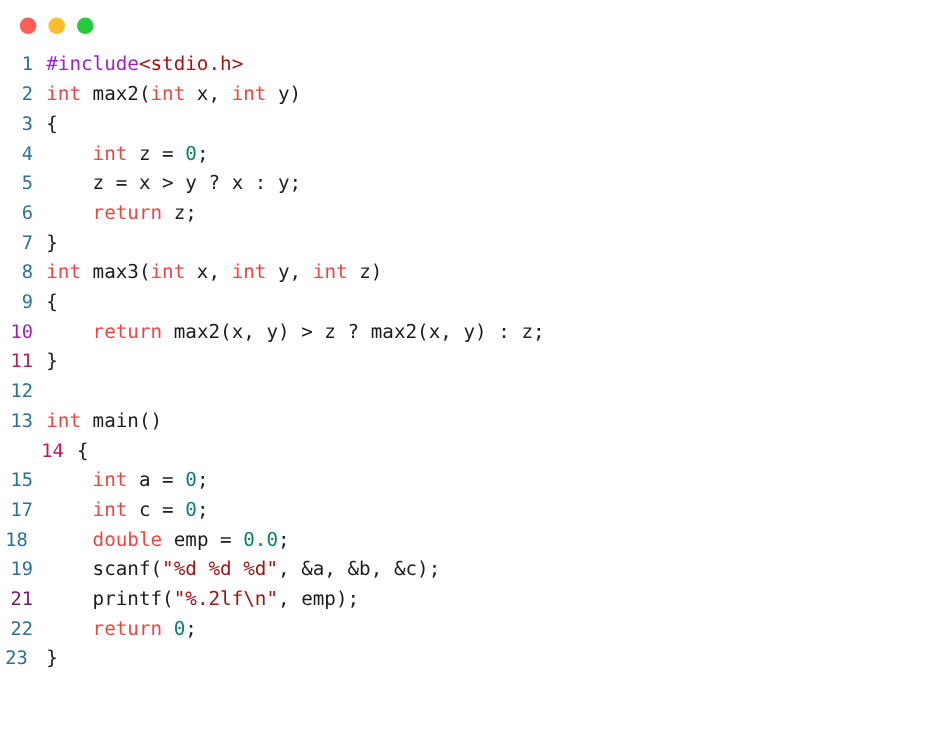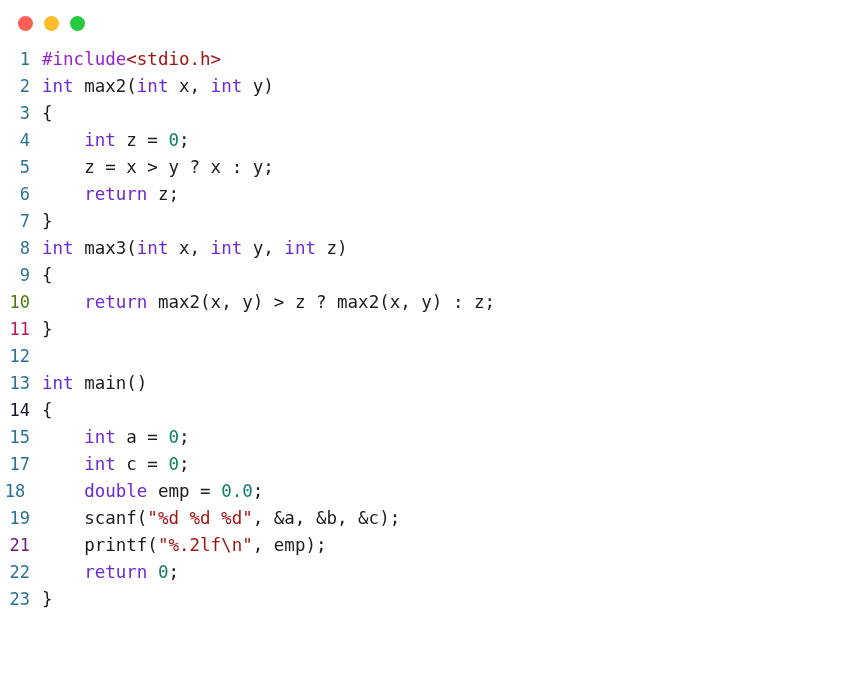--- a/index.html
+++ b/index.html
@@ -74,21 +74,21 @@
   }
   .code-text {
     display: inline-block;
     padding-left: 12px;
     color: #1c1c1c;
     vertical-align: top;
     white-space: pre;
   }
 
   
-  .tok-kw      { color: #6d28d9; }   
+  .tok-kw      { color: #ef4444; }   
   .tok-pre     { color: #9b1fd1; }   
   .tok-str     { color: #a31515; }   
   .tok-num     { color: #0d8068; }   
   .tok-plain   { color: #1c1c1c; }
 </style>
 </head>
 <body>
 
 <div id="snippet-window">
 
@@ -102,27 +102,27 @@
 
   <div class="code-line"><span class="ln" style="color: rgb(42, 114, 150);">1</span><span class="code-text" style="color: rgb(28, 28, 28);"><span class="tok-pre">#include</span><span class="tok-str">&lt;stdio.h&gt;</span></span></div>
       <div class="code-line"><span class="ln" style="color: rgb(42, 114, 150);">2</span><span class="code-text" style="color: rgb(28, 28, 28);"><span class="tok-kw">int</span><span class="tok-plain"> max2(</span><span class="tok-kw">int</span><span class="tok-plain"> x, </span><span class="tok-kw">int</span><span class="tok-plain"> y)</span></span></div>
       <div class="code-line"><span class="ln" style="color: rgb(42, 114, 150);">3</span><span class="code-text" style="color: rgb(28, 28, 28);"><span class="tok-plain">{</span></span></div>
       <div class="code-line"><span class="ln" style="color: rgb(42, 114, 150);">4</span><span class="code-text" style="color: rgb(28, 28, 28);"><span class="tok-plain">    </span><span class="tok-kw">int</span><span class="tok-plain"> z = </span><span class="tok-num">0</span><span class="tok-plain">;</span></span></div>
       <div class="code-line"><span class="ln" style="color: rgb(42, 114, 150);">5</span><span class="code-text" style="color: rgb(28, 28, 28);"><span class="tok-plain">    z = x &gt; y ? x : y;</span></span></div>
       <div class="code-line"><span class="ln" style="color: rgb(42, 114, 150);">6</span><span class="code-text" style="color: rgb(28, 28, 28);"><span class="tok-plain">    </span><span class="tok-kw">return</span><span class="tok-plain"> z;</span></span></div>
       <div class="code-line"><span class="ln" style="color: rgb(42, 114, 150);">7</span><span class="code-text" style="color: rgb(28, 28, 28);"><span class="tok-plain">}</span></span></div>
       <div class="code-line"><span class="ln" style="color: rgb(42, 114, 150);">8</span><span class="code-text" style="color: rgb(28, 28, 28);"><span class="tok-kw">int</span><span class="tok-plain"> max3(</span><span class="tok-kw">int</span><span class="tok-plain"> x, </span><span class="tok-kw">int</span><span class="tok-plain"> y, </span><span class="tok-kw">int</span><span class="tok-plain"> z)</span></span></div>
       <div class="code-line"><span class="ln" style="color: rgb(42, 114, 150);">9</span><span class="code-text" style="color: rgb(28, 28, 28);"><span class="tok-plain">{</span></span></div>
-      <div class="code-line"><span class="ln" style="color: #4d7c0f;">10</span><span class="code-text" style="color: rgb(28, 28, 28);"><span class="tok-plain">    </span><span class="tok-kw">return</span><span class="tok-plain"> max2(x, y) &gt; z ? max2(x, y) : z;</span></span></div>
+      <div class="code-line"><span class="ln" style="color: #a21caf;">10</span><span class="code-text" style="color: rgb(28, 28, 28);"><span class="tok-plain">    </span><span class="tok-kw">return</span><span class="tok-plain"> max2(x, y) &gt; z ? max2(x, y) : z;</span></span></div>
       <div class="code-line"><span class="ln" style="color: #be185d;">11</span><span class="code-text" style="color: rgb(28, 28, 28);"><span class="tok-plain">}</span></span></div>
       <div class="code-line"><span class="ln" style="color: rgb(42, 114, 150);">12</span><span class="code-text" style="color: rgb(28, 28, 28);">​</span></div>
       <div class="code-line"><span class="ln" style="color: rgb(42, 114, 150);">13</span><span class="code-text" style="color: rgb(28, 28, 28);"><span class="tok-kw">int</span><span class="tok-plain"> main()</span></span></div>
-      <div class="code-line"><span class="ln" style="color: #0f172a;">14</span><span class="code-text" style="color: rgb(28, 28, 28);"><span class="tok-plain">{</span></span></div>
+      <div class="code-line"><span class="ln" style="color: #be185d; margin-left: 28px;">14</span><span class="code-text" style="color: rgb(28, 28, 28);"><span class="tok-plain">{</span></span></div>
       <div class="code-line"><span class="ln" style="color: rgb(42, 114, 150);">15</span><span class="code-text" style="color: rgb(28, 28, 28);"><span class="tok-plain">    </span><span class="tok-kw">int</span><span class="tok-plain"> a = </span><span class="tok-num">0</span><span class="tok-plain">;</span></span></div>
       <div class="code-line"><span class="ln" style="color: rgb(42, 114, 150);">17</span><span class="code-text" style="color: rgb(28, 28, 28);"><span class="tok-plain">    </span><span class="tok-kw">int</span><span class="tok-plain"> c = </span><span class="tok-num">0</span><span class="tok-plain">;</span></span></div>
       <div class="code-line"><span class="ln" style="color: rgb(42, 114, 150); text-align: center;">18</span><span class="code-text" style="color: rgb(28, 28, 28);"><span class="tok-plain">    </span><span class="tok-kw">double</span><span class="tok-plain"> emp = </span><span class="tok-num">0.0</span><span class="tok-plain">;</span></span></div>
       <div class="code-line"><span class="ln" style="color: rgb(42, 114, 150);">19</span><span class="code-text" style="color: rgb(28, 28, 28);"><span class="tok-plain">    scanf(</span><span class="tok-str">"%d %d %d"</span><span class="tok-plain">, &amp;a, &amp;b, &amp;c);</span></span></div>
       <div class="code-line"><span class="ln" style="color: #701a75;">21</span><span class="code-text" style="color: rgb(28, 28, 28);"><span class="tok-plain">    printf(</span><span class="tok-str">"%.2lf\n"</span><span class="tok-plain">, emp);</span></span></div>
       <div class="code-line"><span class="ln" style="color: rgb(42, 114, 150);">22</span><span class="code-text" style="color: rgb(28, 28, 28);"><span class="tok-plain">    </span><span class="tok-kw">return</span><span class="tok-plain"> </span><span class="tok-num">0</span><span class="tok-plain">;</span></span></div>
-      <div class="code-line"><span class="ln" style="color: rgb(42, 114, 150);">23</span><span class="code-text" style="color: rgb(28, 28, 28);"><span class="tok-plain">}</span></span></div>
+      <div class="code-line"><span class="ln" style="color: rgb(42, 114, 150); text-align: center;">23</span><span class="code-text" style="color: rgb(28, 28, 28);"><span class="tok-plain">}</span></span></div>
     </div>
 
 </div>
 
 </body></html>

